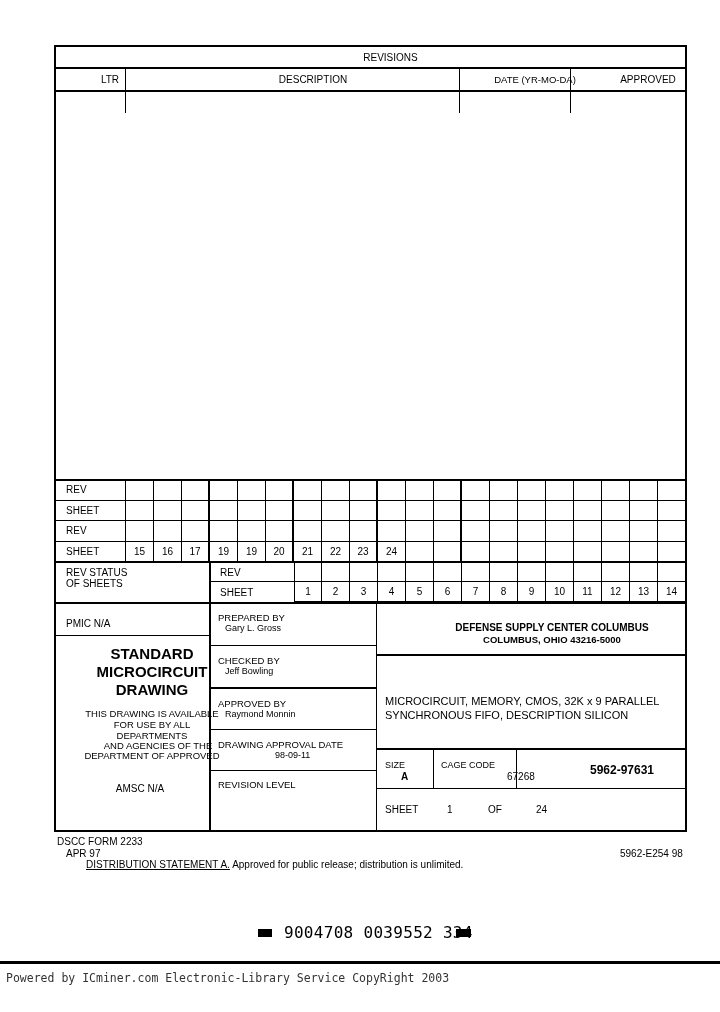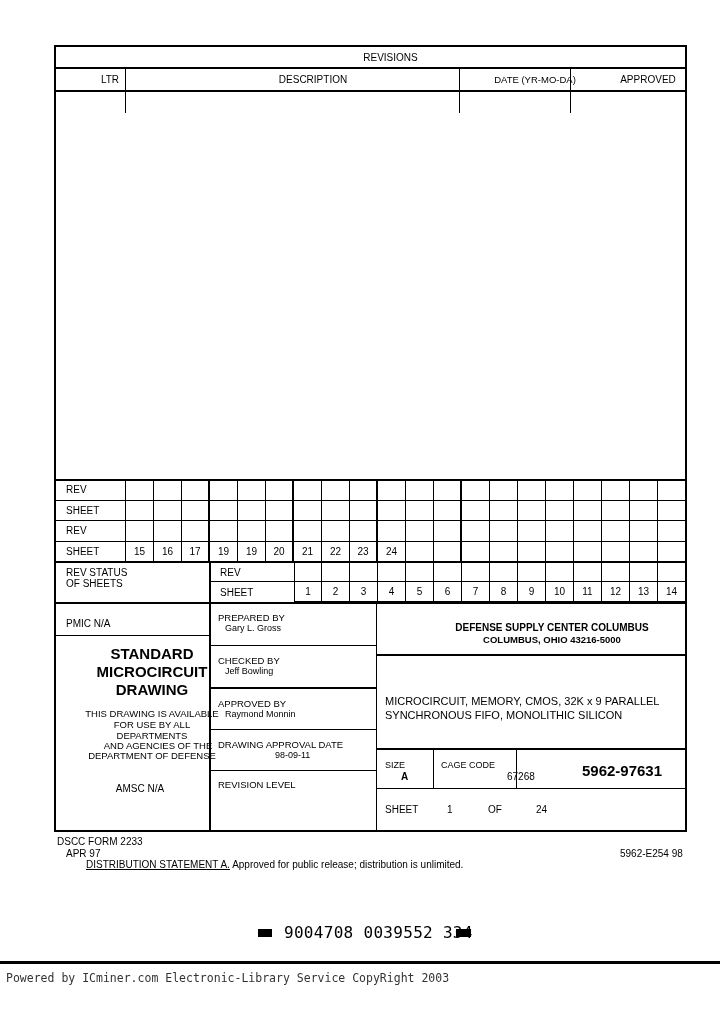--- a/index.html
+++ b/index.html
@@ -168,21 +168,21 @@
 <div class="t" style="left:66px; top:618px;">PMIC N/A</div>
 <div class="hline" style="left:54px; top:635px; width:156px;"></div>
 <div class="t c big" style="left:54px; top:645px; width:156px;">STANDARD</div>
 <div class="t c big" style="left:54px; top:663px; width:156px;">MICROCIRCUIT</div>
 <div class="t c big" style="left:54px; top:681px; width:156px;">DRAWING</div>
 <div id="availability">
     <div class="t c" style="left: 54px; top: 709px; width: 156px; font-size: 9.5px; line-height: 10px;">THIS DRAWING IS AVAILABLE</div>
     <div class="t c" style="left: 54px; top: 720px; width: 156px; font-size: 9.5px; line-height: 10px;">FOR USE BY ALL</div>
     <div class="t c" style="left: 54px; top: 731px; width: 156px; font-size: 9.5px; line-height: 10px;">DEPARTMENTS</div>
     <div class="t c" style="left: 54px; top: 741px; width: 168px; font-size: 9.5px; line-height: 10px;">AND AGENCIES OF THE</div>
-    <div class="t c" style="left: 54px; top: 751px; width: 156px; font-size: 9.5px; line-height: 10px;">DEPARTMENT OF DEFENSE</div>
+    <div class="t c" style="left: 54px; top: 751px; width: 156px; font-size: 9.5px; line-height: 10px;">DEPARTMENT OF APPROVED</div>
   </div>
 <div class="t c" style="left:54px; top:783px; width:132px;">AMSC N/A</div>
 
 <div class="t" style="left:218px; top:612px; font-size:9.5px;">PREPARED BY</div>
 <div class="t" style="left:225px; top:623px; font-size:9px;">Gary L. Gross</div>
 <div class="hline" style="left:210px; top:645px; width:167px;"></div>
 <div class="t" style="left:218px; top:655px; font-size:9.5px;">CHECKED BY</div>
 <div class="t" style="left:225px; top:666px; font-size:9px;">Jeff Bowling</div>
 <div class="hline2" style="left:210px; top:687px; width:167px;"></div>
 <div class="t" style="left:218px; top:698px; font-size:9.5px;">APPROVED BY</div>
@@ -191,29 +191,29 @@
 <div class="t" style="left:218px; top:739px; font-size:9.5px;">DRAWING APPROVAL DATE</div>
 <div class="t" style="left:275px; top:750px; font-size:9px;">98-09-11</div>
 <div class="hline" style="left:210px; top:770px; width:167px;"></div>
 <div class="t" style="left:218px; top:779px; font-size:9.5px;">REVISION LEVEL</div>
 <div class="vline" style="left:376px; top:602px; height:230px;"></div>
 
 <div class="t c bold" style="left:377px; top:622px; width:310px; font-size:10px;">DEFENSE SUPPLY CENTER COLUMBUS</div>
 <div class="t c bold" style="left:377px; top:634px; width:310px; font-size:9.5px;">COLUMBUS, OHIO  43216-5000</div>
 <div class="hline2" style="left:377px; top:654px; width:310px;"></div>
 <div class="t" style="left:385px; top:695px; font-size:11px; line-height:12px;">MICROCIRCUIT, MEMORY, CMOS, 32K x 9 PARALLEL</div>
-<div class="t" style="left:385px; top:709px; font-size:11px; line-height:12px;">SYNCHRONOUS FIFO, MONOLITHIC SILICON</div>
+<div class="t" style="left:385px; top:709px; font-size:11px; line-height:12px;">SYNCHRONOUS FIFO, DESCRIPTION SILICON</div>
 <div class="hline2" style="left:377px; top:748px; width:310px;"></div>
 <div class="t" style="left:385px; top:760px; font-size:9px;">SIZE</div>
 <div class="t bold" style="left:401px; top:771px;">A</div>
 <div class="vline" style="left:433px; top:749px; height:40px;"></div>
 <div class="t" style="left:441px; top:760px; font-size:9px;">CAGE CODE</div>
 <div class="t" style="left:459px; top:771px;padding-left:48px;">67268</div>
 <div class="vline" style="left:516px; top:749px; height:40px;"></div>
-<div class="t c bold" style="left:517px; top:761px; width:170px; font-size:15px; line-height:19px;">5962-97631</div>
+<div class="t c bold" style="left:517px; top:761px; width:170px; font-size:12px; line-height:19px;">5962-97631</div>
 <div class="hline" style="left:377px; top:788px; width:310px;"></div>
 <div class="t" style="left:385px; top:804px;">SHEET</div>
 <div class="t" style="left:447px; top:804px;">1</div>
 <div class="t" style="left:488px; top:804px;">OF</div>
 <div class="t" style="left:536px; top:804px;">24</div>
 
 <div class="t" style="left:57px; top:836px;">DSCC FORM 2233</div>
 <div class="t" style="left:66px; top:848px;">APR 97</div>
 <div class="t" style="left:71px; top:859px;margin-left:15px;">
   <span style="text-decoration:underline;">DISTRIBUTION STATEMENT A.</span>

